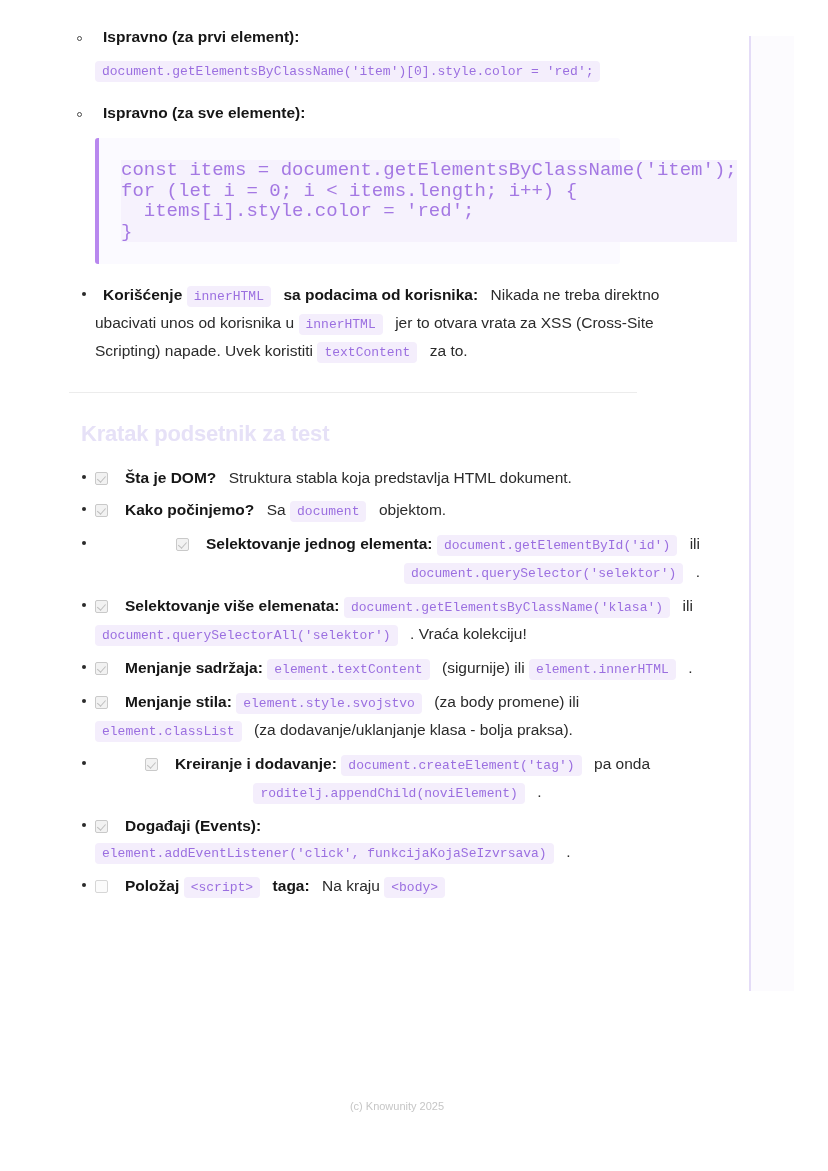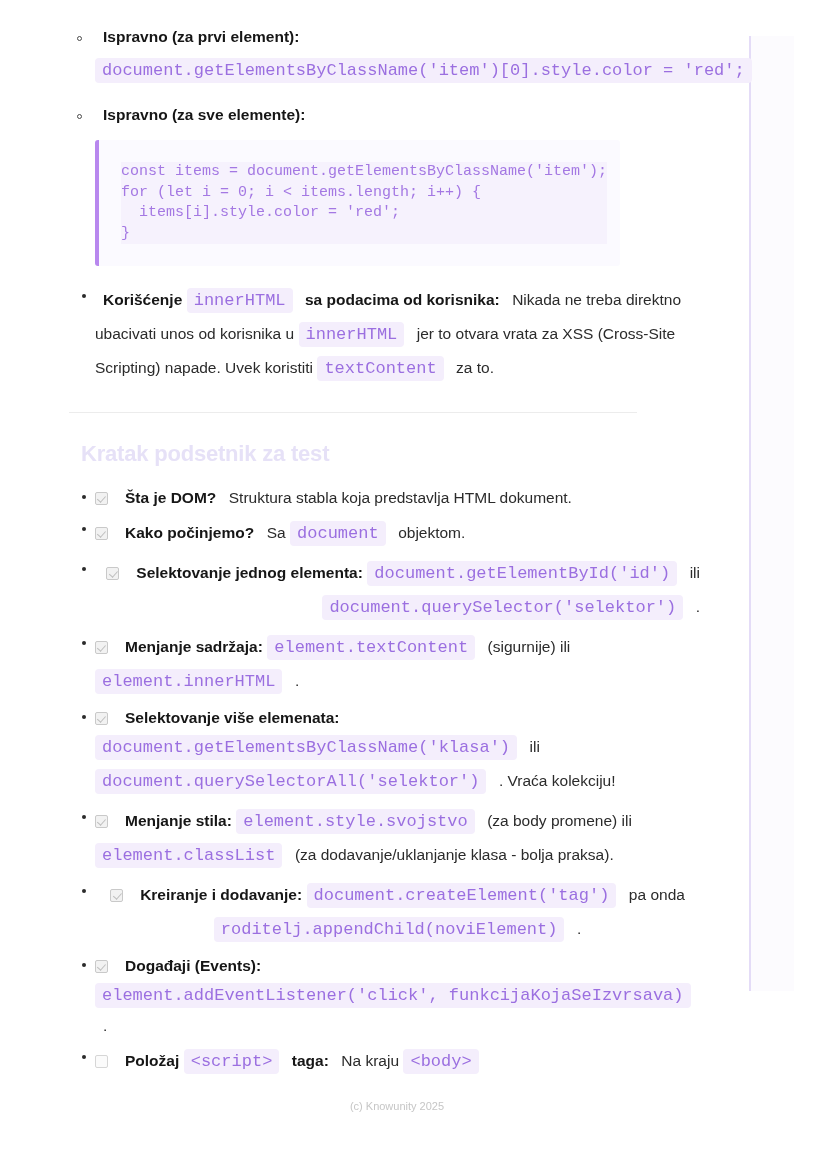--- a/index.html
+++ b/index.html
@@ -86,21 +86,21 @@
     border-radius: 50%;
     background: #2b2b2b;
   }
 
   .lbl-bold { font-weight: bold; color: #161616; }
   .txt { font-size: 15.5px; margin-left: 8px; }
 
   
   code.chip {
     font-family: "Liberation Mono", monospace;
-    font-size: 17px;
+    font-size: 13px;
     background: #f4eefc;
     color: #9b6fe0;
     border-radius: 4px;
     padding: 3px 7px;
     white-space: pre;
     line-height: 2.0;
   }
 
   
   .codeblock {
@@ -108,21 +108,21 @@
     background: #fbfaff;
     border-left: 4px solid #b887ee;
     border-radius: 3px;
     padding: 22px 18px 22px 22px;
     box-sizing: border-box;
     width: 525px;
   }
   .codeblock pre {
     margin: 0;
     font-family: "Liberation Mono", monospace;
-    font-size: 15px;
+    font-size: 19px;
     line-height: 20.5px;
     color: #a478e3;
     background: #f6f2fd;
     display: inline-block;
     padding: 0;
     white-space: pre;
   }
 
   
   .chipline { line-height: 2.0; }
@@ -226,22 +226,22 @@
   </ul>
 
   <hr class="div">
 
   <h2 class="section">Kratak podsetnik za test</h2>
 
   <ul class="lv1" id="checklist">
       <li style="line-height: 26px; margin-bottom: 6px;"><span class="cbox checked"></span><span class="lbl-bold txt">Šta je DOM?</span> <span class="txt">Struktura stabla koja predstavlja HTML dokument.</span> </li>
       <li style="line-height: 26px; margin-bottom: 6px;"><span class="cbox checked"></span><span class="lbl-bold txt">Kako počinjemo?</span> <span class="txt">Sa</span> <code class="chip">document</code> <span class="txt">objektom.</span> </li>
       <li style="line-height: 26px; margin-bottom: 6px; text-align: right;"><span class="cbox checked"></span><span class="lbl-bold txt">Selektovanje jednog elementa:</span> <code class="chip">document.getElementById('id')</code> <span class="txt">ili</span> <code class="chip">document.querySelector('selektor')</code> <span class="txt">.</span> </li>
+      <li style="line-height: 26px; margin-bottom: 6px;"><span class="cbox checked"></span><span class="lbl-bold txt">Selektovanje više elemenata:</span> <code class="chip">document.getElementsByClassName('klasa')</code> <span class="txt">ili</span> <code class="chip">document.querySelectorAll('selektor')</code> <span class="txt">. Vraća kolekciju!</span> </li>
       <li style="line-height: 26px; margin-bottom: 6px;"><span class="cbox checked"></span><span class="lbl-bold txt">Menjanje sadržaja:</span> <code class="chip">element.textContent</code> <span class="txt">(sigurnije) ili</span> <code class="chip">element.innerHTML</code> <span class="txt">.</span> </li>
-      <li style="line-height: 26px; margin-bottom: 6px;"><span class="cbox checked"></span><span class="lbl-bold txt">Selektovanje više elemenata:</span> <code class="chip">document.getElementsByClassName('klasa')</code> <span class="txt">ili</span> <code class="chip">document.querySelectorAll('selektor')</code> <span class="txt">. Vraća kolekciju!</span> </li>
       <li style="line-height: 26px; margin-bottom: 6px;"><span class="cbox checked"></span><span class="lbl-bold txt">Menjanje stila:</span> <code class="chip">element.style.svojstvo</code> <span class="txt">(za body promene) ili</span> <code class="chip">element.classList</code> <span class="txt">(za dodavanje/uklanjanje klasa - bolja praksa).</span> </li>
       <li style="line-height: 26px; margin-bottom: 6px; text-align: center;"><span class="cbox checked"></span><span class="lbl-bold txt">Kreiranje i dodavanje:</span> <code class="chip">document.createElement('tag')</code> <span class="txt">pa onda</span> <code class="chip">roditelj.appendChild(noviElement)</code> <span class="txt">.</span> </li>
       <li style="line-height: 26px; margin-bottom: 6px;"><span class="cbox checked"></span><span class="lbl-bold txt">Događaji (Events):</span> <code class="chip">element.addEventListener('click', funkcijaKojaSeIzvrsava)</code> <span class="txt">.</span> </li>
       <li style="line-height: 26px; margin-bottom: 6px;"><span class="cbox unchecked"></span><span class="lbl-bold txt">Položaj</span> <code class="chip">&lt;script&gt;</code> <span class="lbl-bold txt">taga:</span> <span class="txt">Na kraju</span> <code class="chip">&lt;body&gt;</code> </li>
     </ul>
 
 </div>
 
 <div class="footer">(c) Knowunity 2025</div>
 

